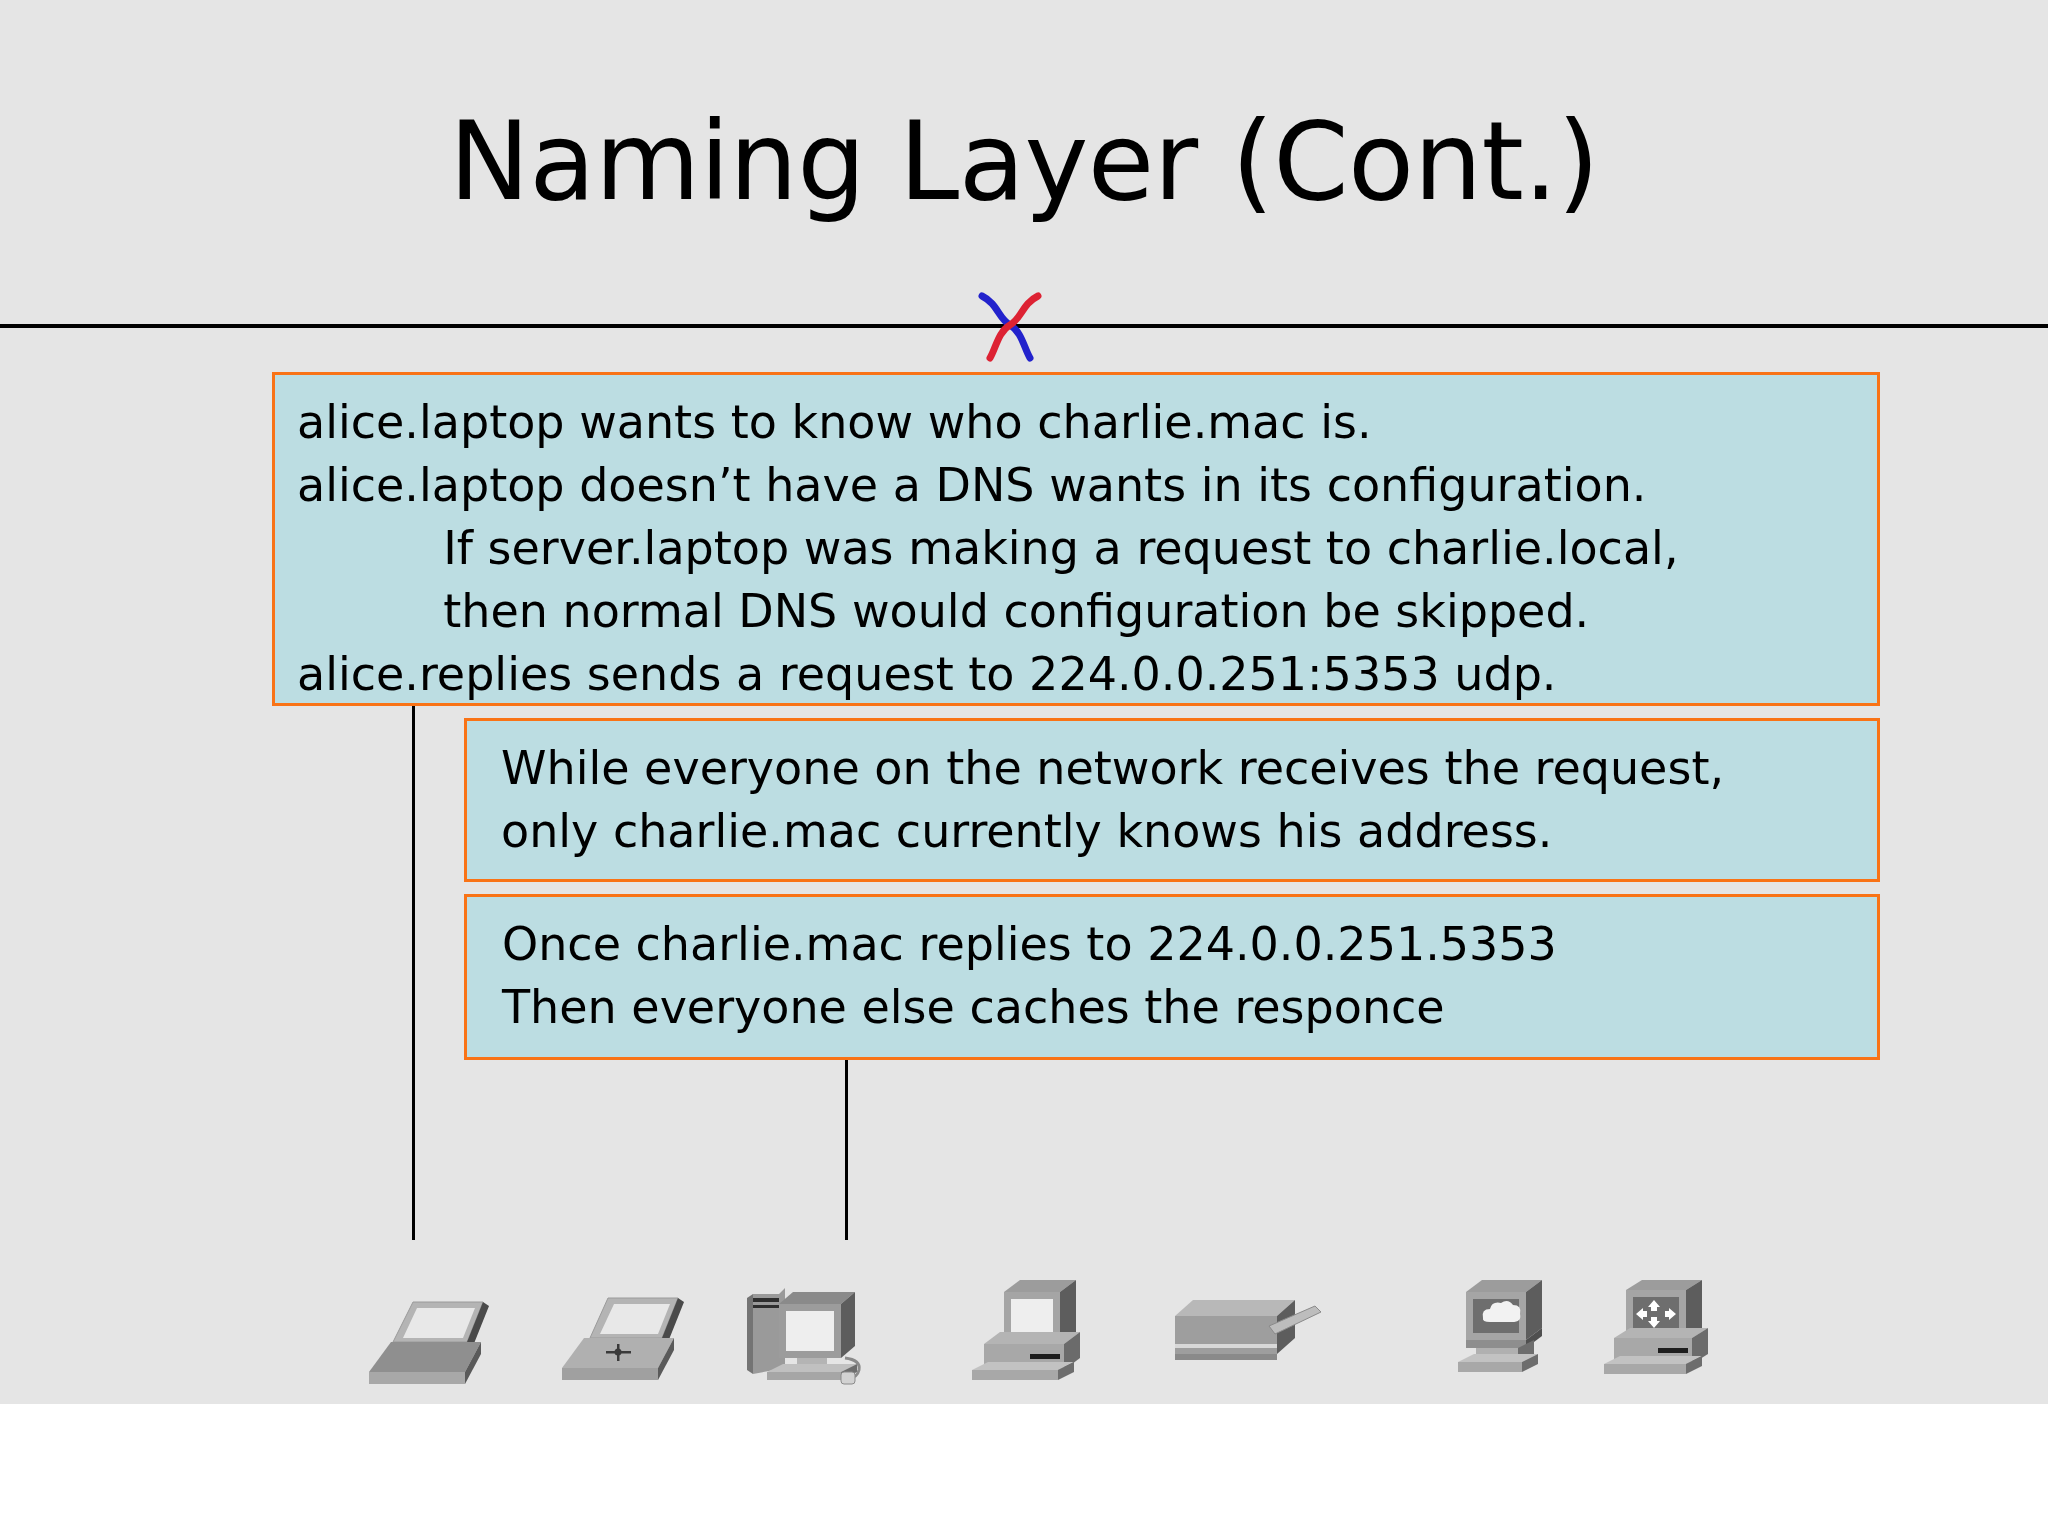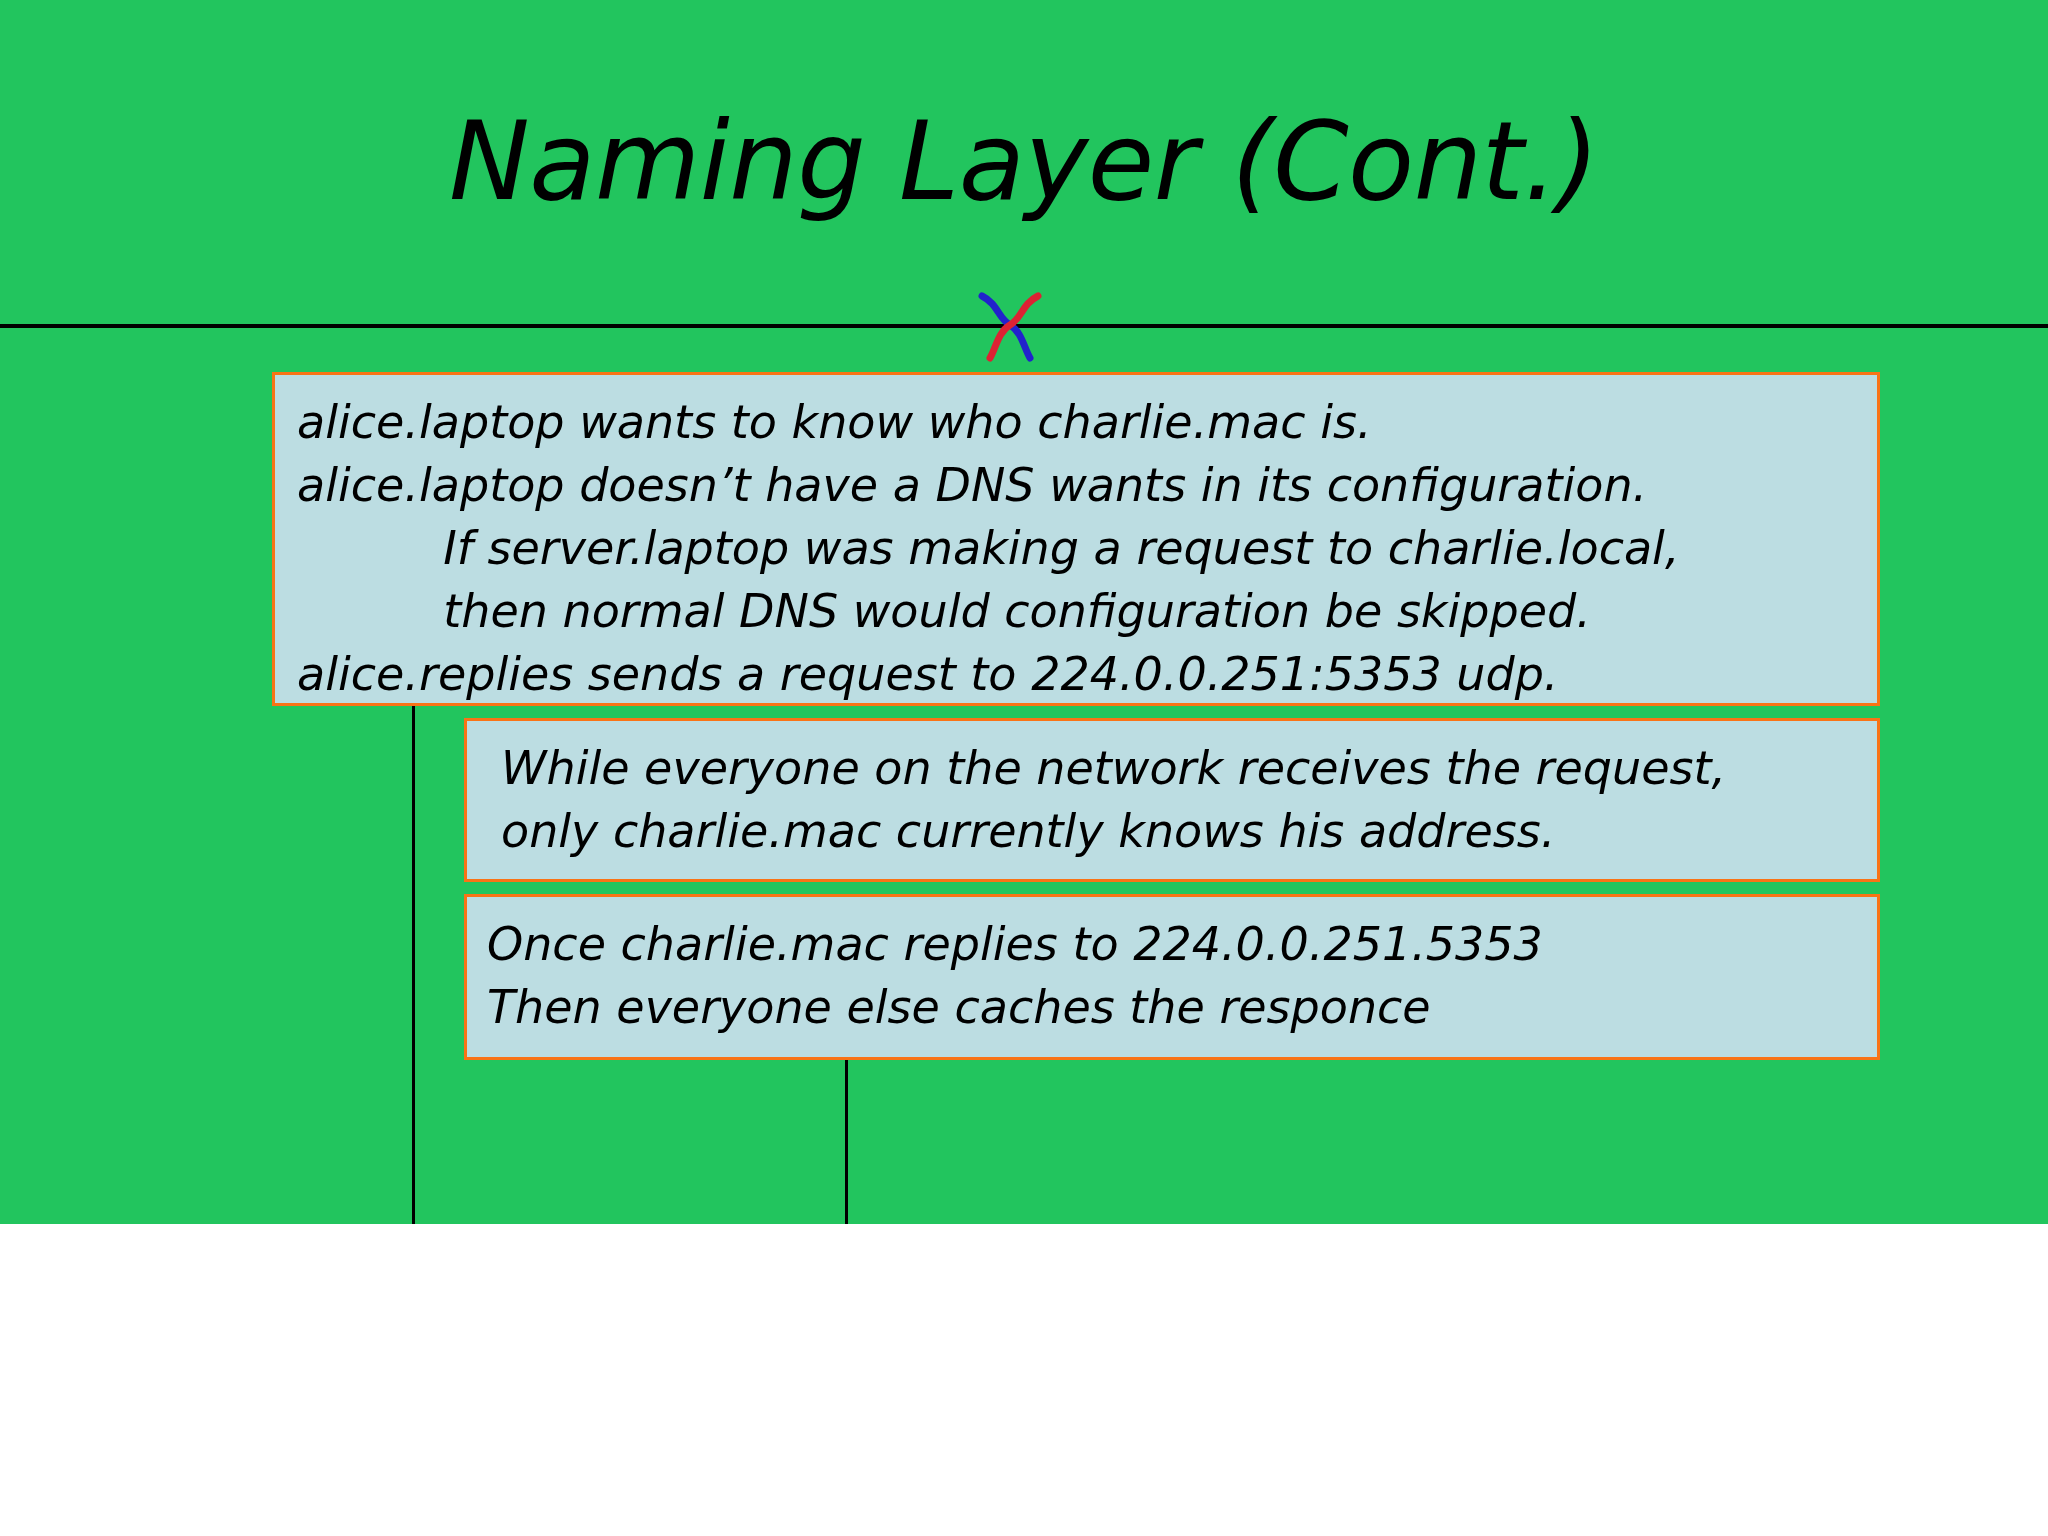--- a/index.html
+++ b/index.html
@@ -7,24 +7,23 @@
     padding: 0;
     background: #ffffff;
   }
   body {
     font-family: "DejaVu Sans", "Liberation Sans", sans-serif;
     color: #000000;
   }
   #slide {
     position: relative;
     width: 2048px;
-    height: 1224px;
-    background: #22c55e;
+    height: 1404px;
+    background: #e5e5e5;
     overflow: hidden;
-    font-style: italic;
   }
 
   
   #slide-title {
     position: absolute;
     left: 0;
     top: 108px;
     width: 2048px;
     text-align: center;
     font-size: 108px;
@@ -81,21 +80,21 @@
     top: 718px;
     width: 1416px;
     height: 164px;
     padding: 16px 0 0 34px;
   }
   #box-3 {
     left: 464px;
     top: 894px;
     width: 1416px;
     height: 166px;
-    padding: 16px 0 0 20px;
+    padding: 16px 0 0 35px;
   }
 
   
   .leader {
     position: absolute;
     width: 3px;
     background: #000000;
   }
   #leader-1 { left: 412px; top: 706px;  height: 534px; }
   #leader-2 { left: 845px; top: 1060px; height: 180px; }

